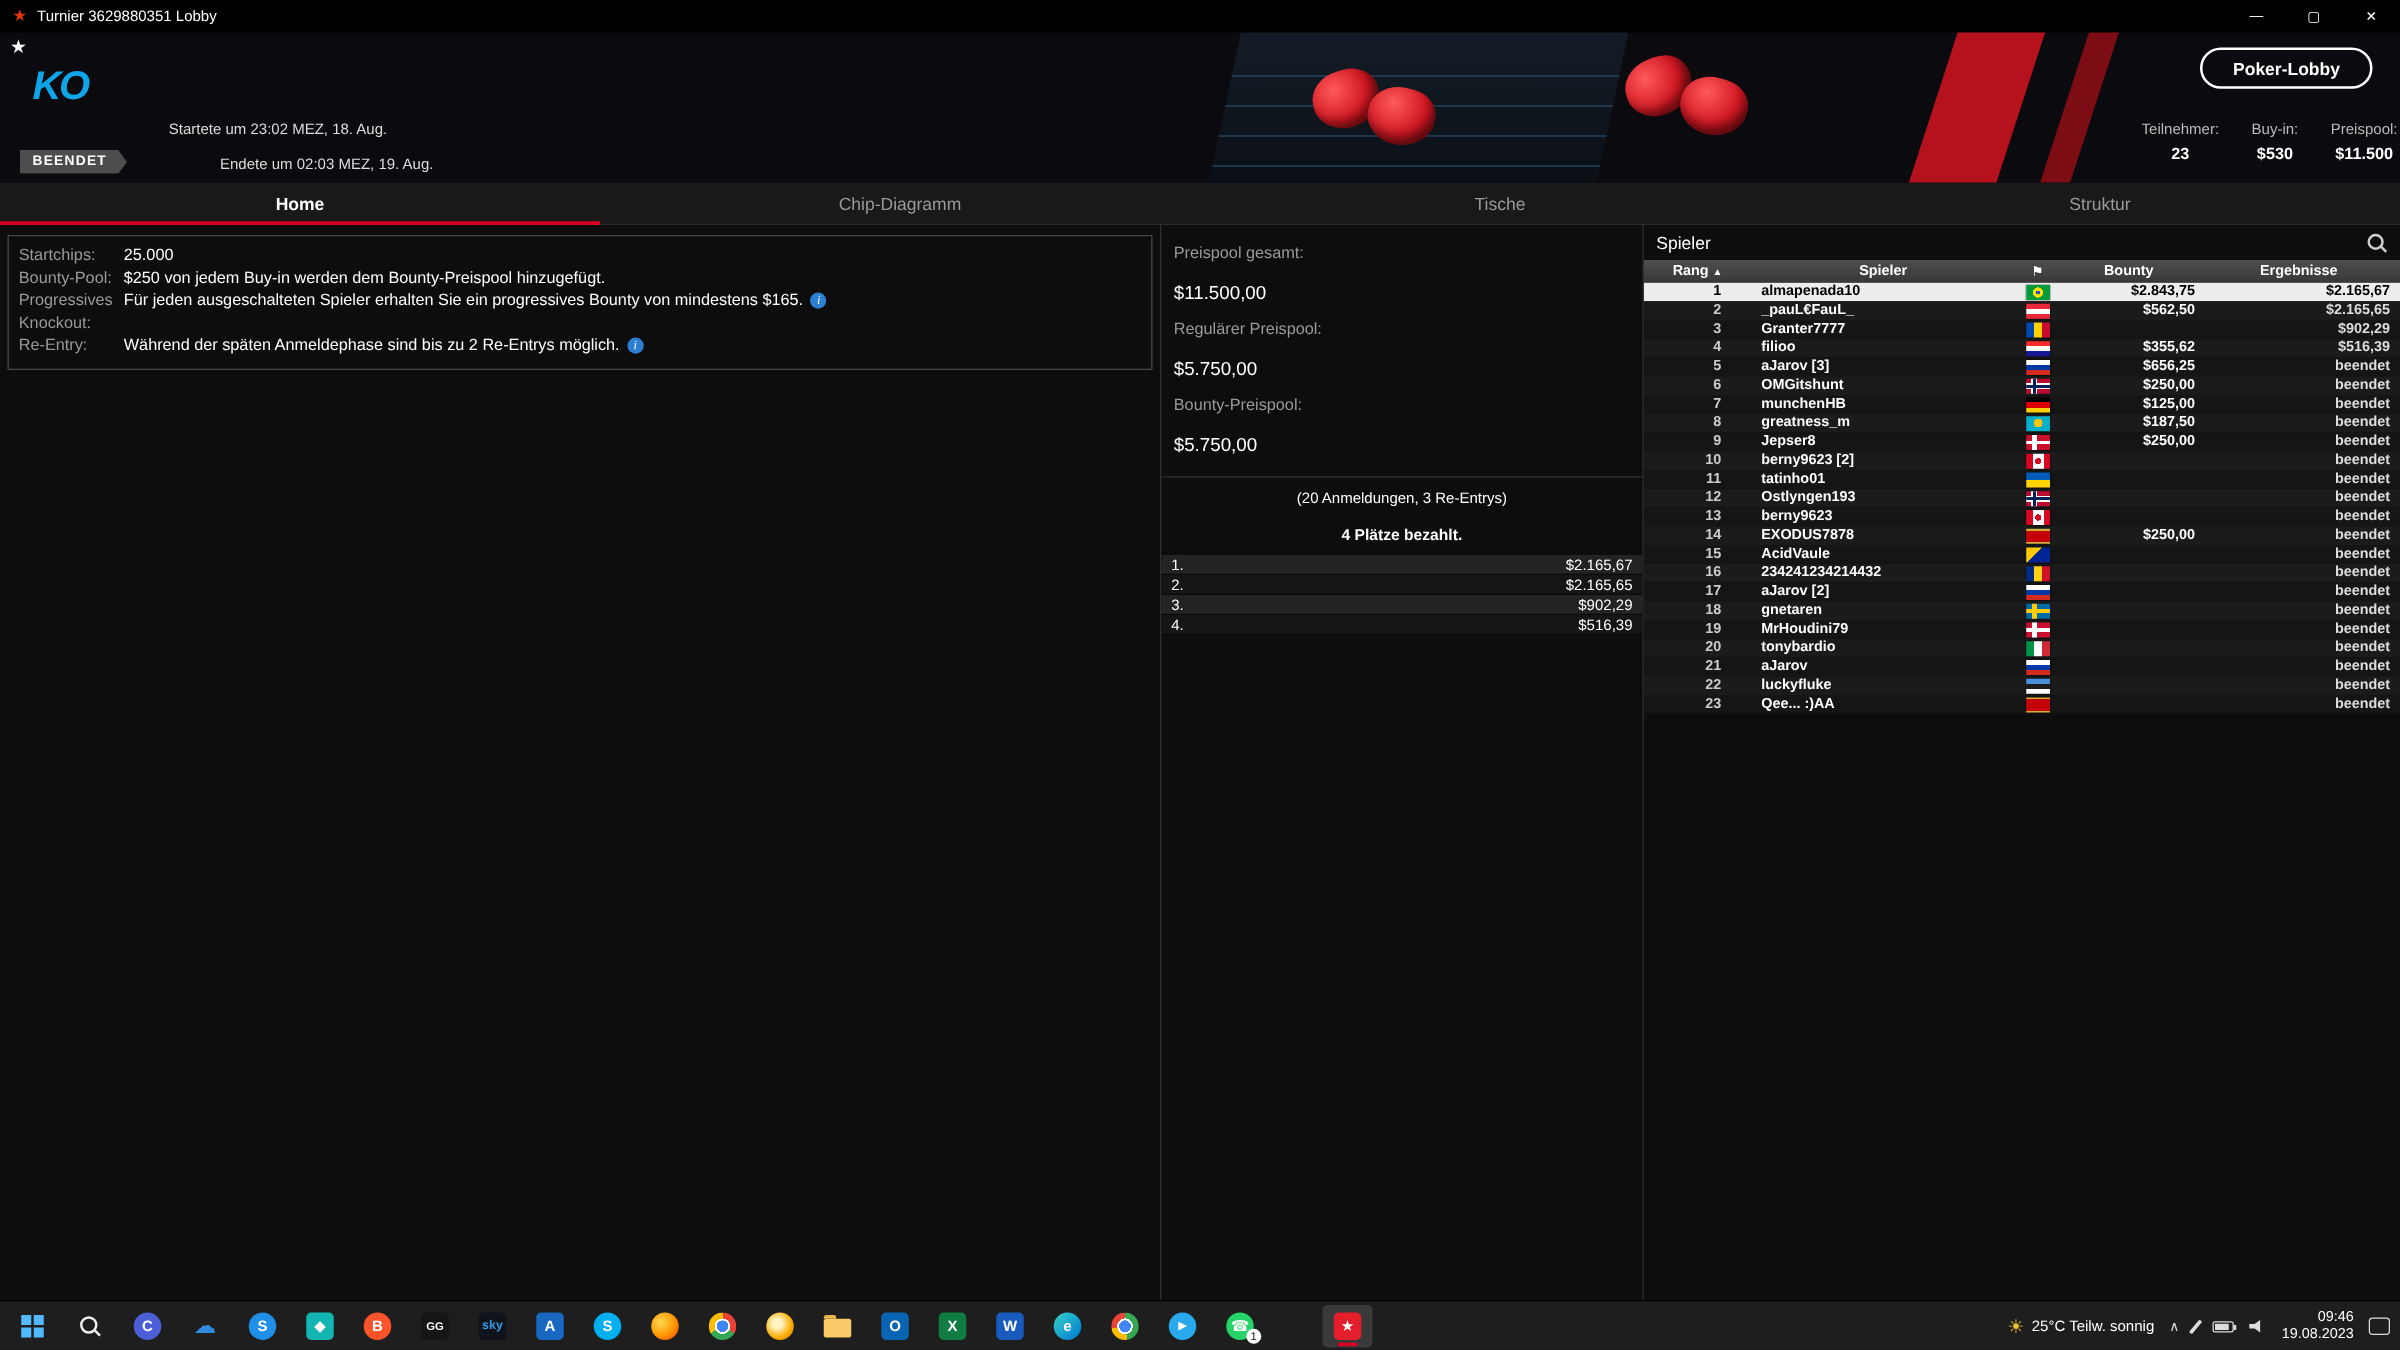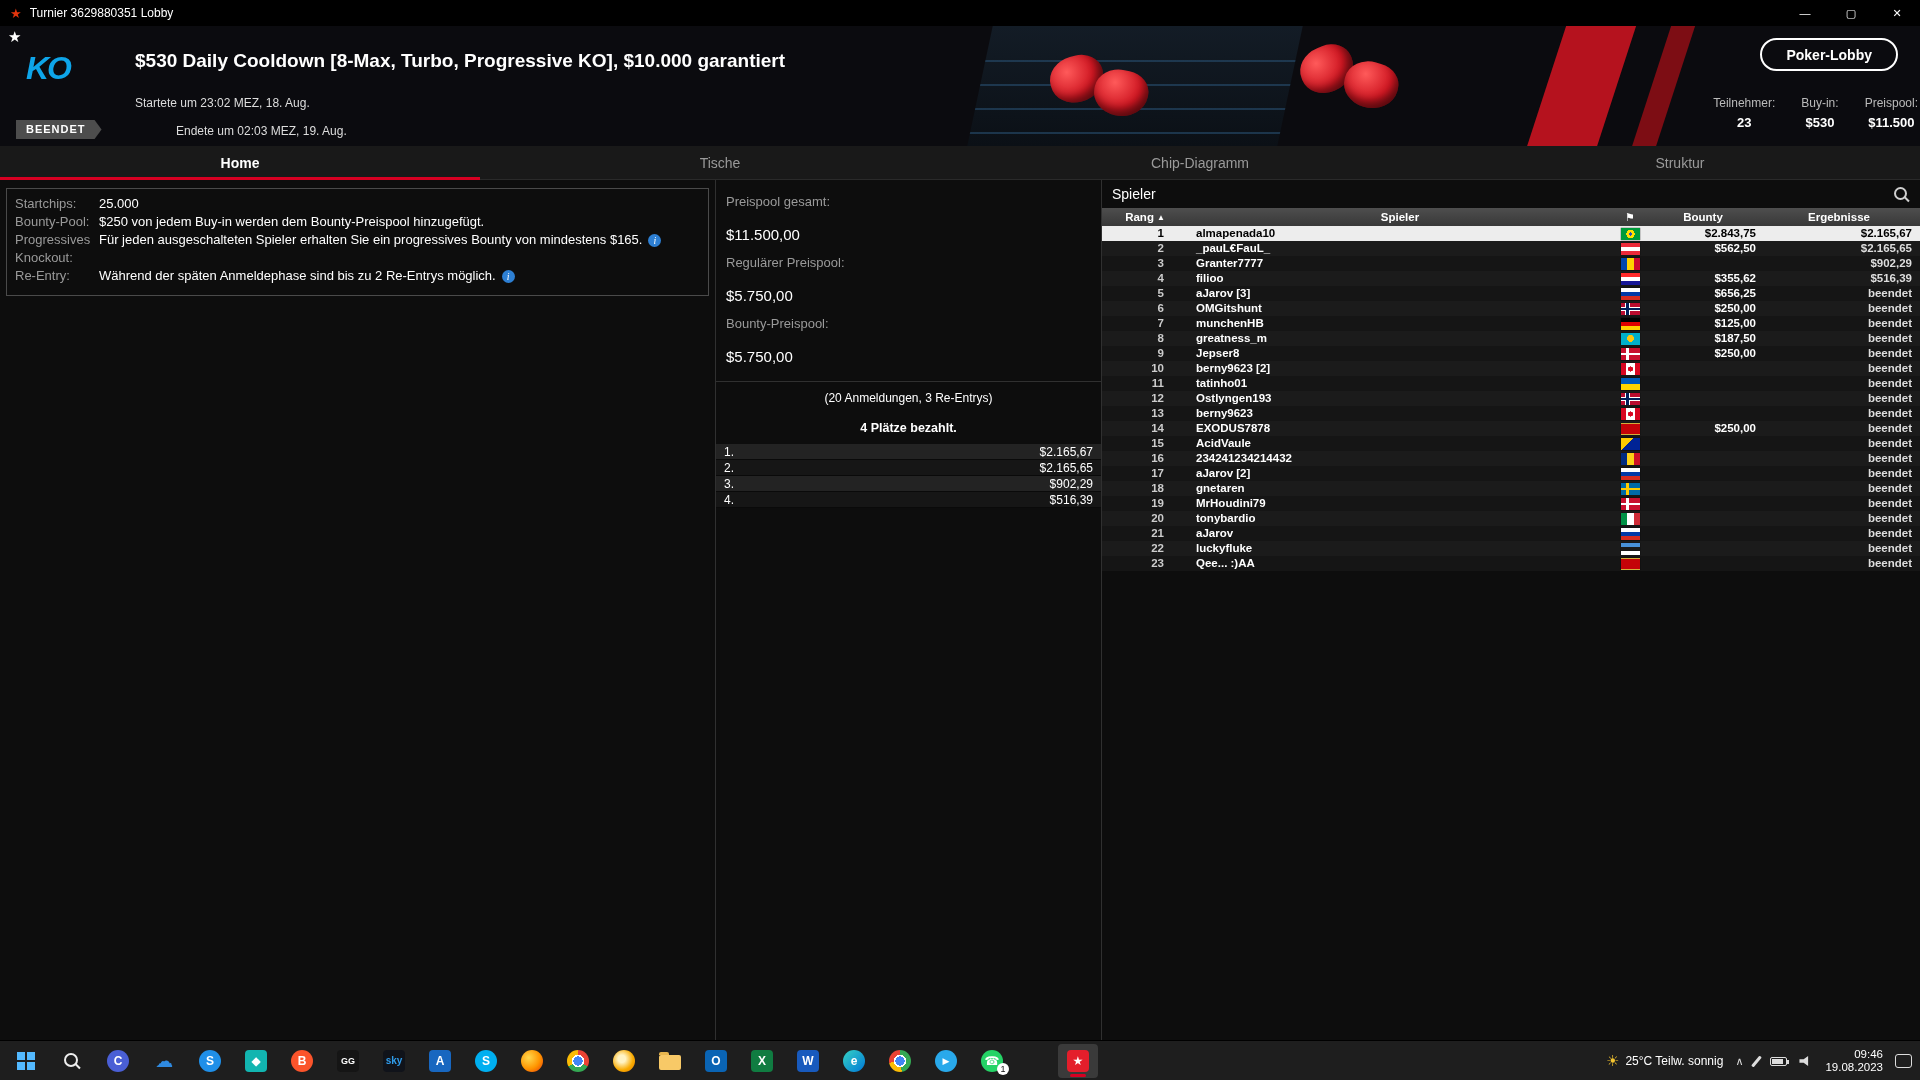--- a/index.html
+++ b/index.html
@@ -39,21 +39,21 @@
   .stat-value { color:#fff; font-size:13px; font-weight:bold; margin-top:5px; }
 
   
   .tabs { height:34px; background:#191919; display:flex; border-bottom:1px solid #2a2a2a; flex:none; }
   .tab { flex:1; display:flex; align-items:center; justify-content:center; color:#9a9a9a; font-size:14px; position:relative; cursor:pointer; }
   .tab.active { color:#fff; font-weight:bold; }
   .tab.active::after { content:""; position:absolute; left:0; right:0; bottom:-1px; height:3px; background:#d70022; }
 
   
   .content { flex:1; display:flex; background:#0d0d0d; min-height:0; }
-  .panel-left { width:716px; border-right:1px solid #303030; padding:8px 6px; }
+  .panel-left { width:929px; border-right:1px solid #303030; padding:8px 6px; }
   .info-box { border:1px solid #4a4a4a; padding:6px 8px 10px 8px; }
   .info-row { display:flex; font-size:13px; line-height:18px; }
   .info-label { width:84px; flex:none; color:#9a9a9a; }
   .info-text-wrap { flex:1; color:#fff; }
   .i-icon { display:inline-flex; width:13px; height:13px; border-radius:50%; background:#2d7fd3; color:#fff; font-size:10px; font-style:italic; align-items:center; justify-content:center; margin-left:6px; font-family:"Liberation Serif",serif; vertical-align:middle; cursor:pointer; }
 
   .panel-mid { width:386px; border-right:1px solid #303030; display:flex; flex-direction:column; }
   .mid-top { padding:2px 10px 0 10px; }
   .mid-label { color:#9a9a9a; font-size:13px; margin-top:12px; }
   .mid-value { color:#fff; font-size:15px; margin-top:17px; }
@@ -136,21 +136,20 @@
   <div class="header">
     <div class="art-ring"></div>
     <div class="glove g1"></div>
     <div class="glove g2"></div>
     <div class="glove g3"></div>
     <div class="glove g4"></div>
     <div class="art-band1"></div>
     <div class="art-band2"></div>
     <span class="hdr-star">★</span>
     <div class="ko-logo">KO</div>
-    <div class="hdr-title">$530 Daily Cooldown [8-Max, Turbo, Progressive KO], $10.000 garantiert</div>
     <div class="hdr-started">Startete um 23:02 MEZ, 18. Aug.</div>
     <div class="status-badge">BEENDET</div>
     <div class="hdr-ended">Endete um 02:03 MEZ, 19. Aug.</div>
     <div class="lobby-btn">Poker-Lobby</div>
     <div class="stats">
       <div class="stat">
         <span class="stat-label">Teilnehmer:</span>
         <span class="stat-value">23</span>
       </div>
       <div class="stat">
@@ -162,24 +161,24 @@
         <span class="stat-value">$11.500</span>
       </div>
     </div>
   </div>
 
   <div class="tabs">
       <div class="tab active">
         <span>Home</span>
       </div>
       <div class="tab">
+        <span>Chip-Diagramm</span>
+      </div>
+      <div class="tab">
         <span>Tische</span>
-      </div>
-      <div class="tab">
-        <span>Chip-Diagramm</span>
       </div>
       <div class="tab">
         <span>Struktur</span>
       </div>
     </div>
 
   <div class="content">
 
     <div class="panel-left">
       <div class="info-box">

